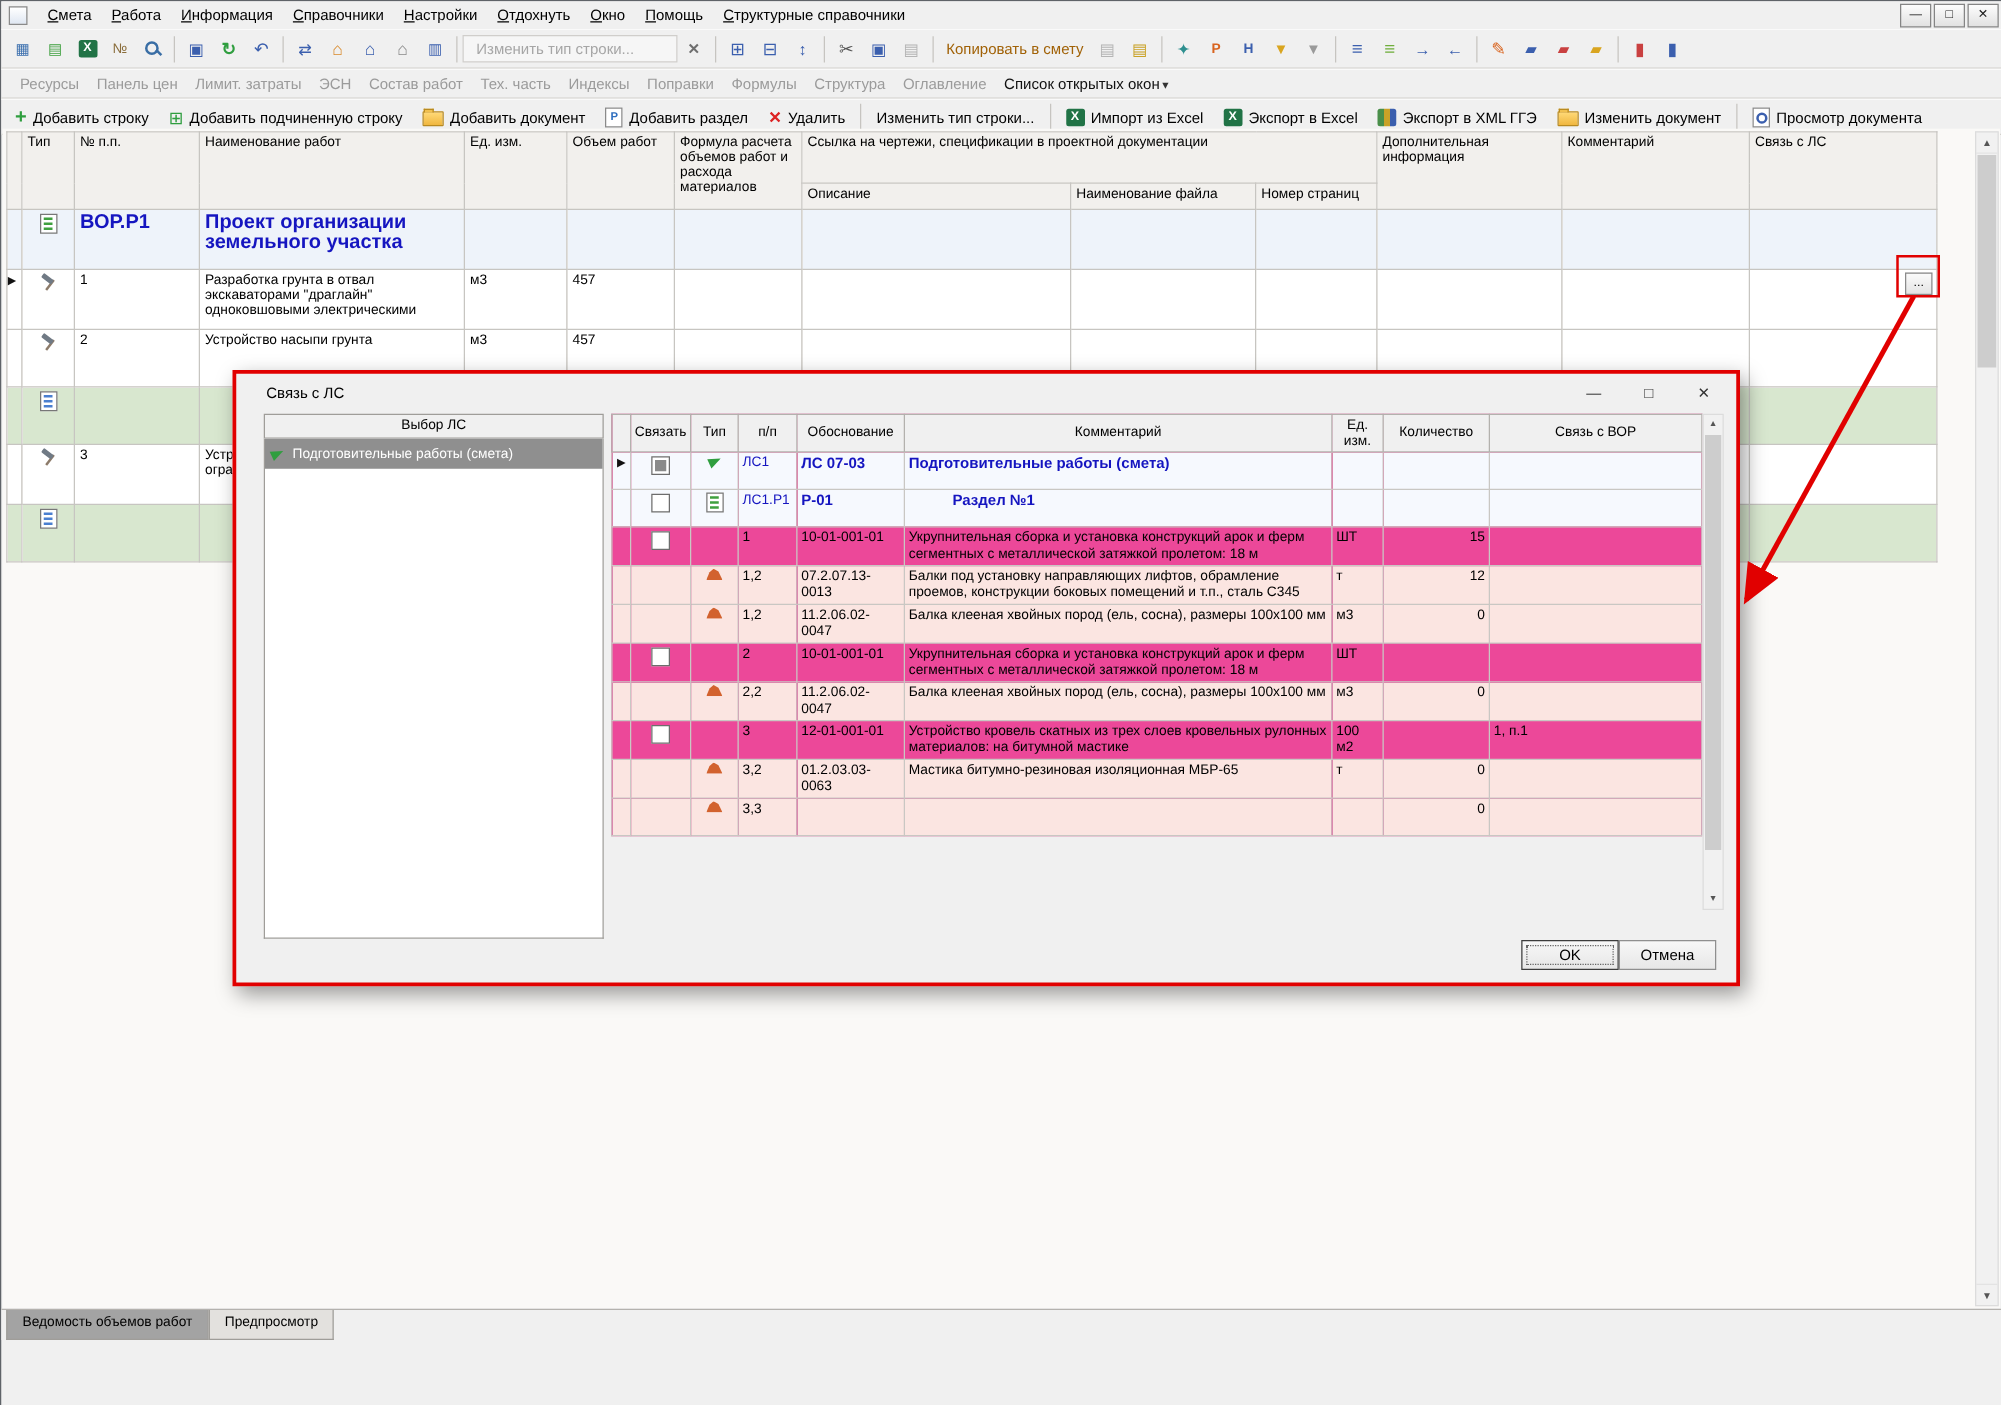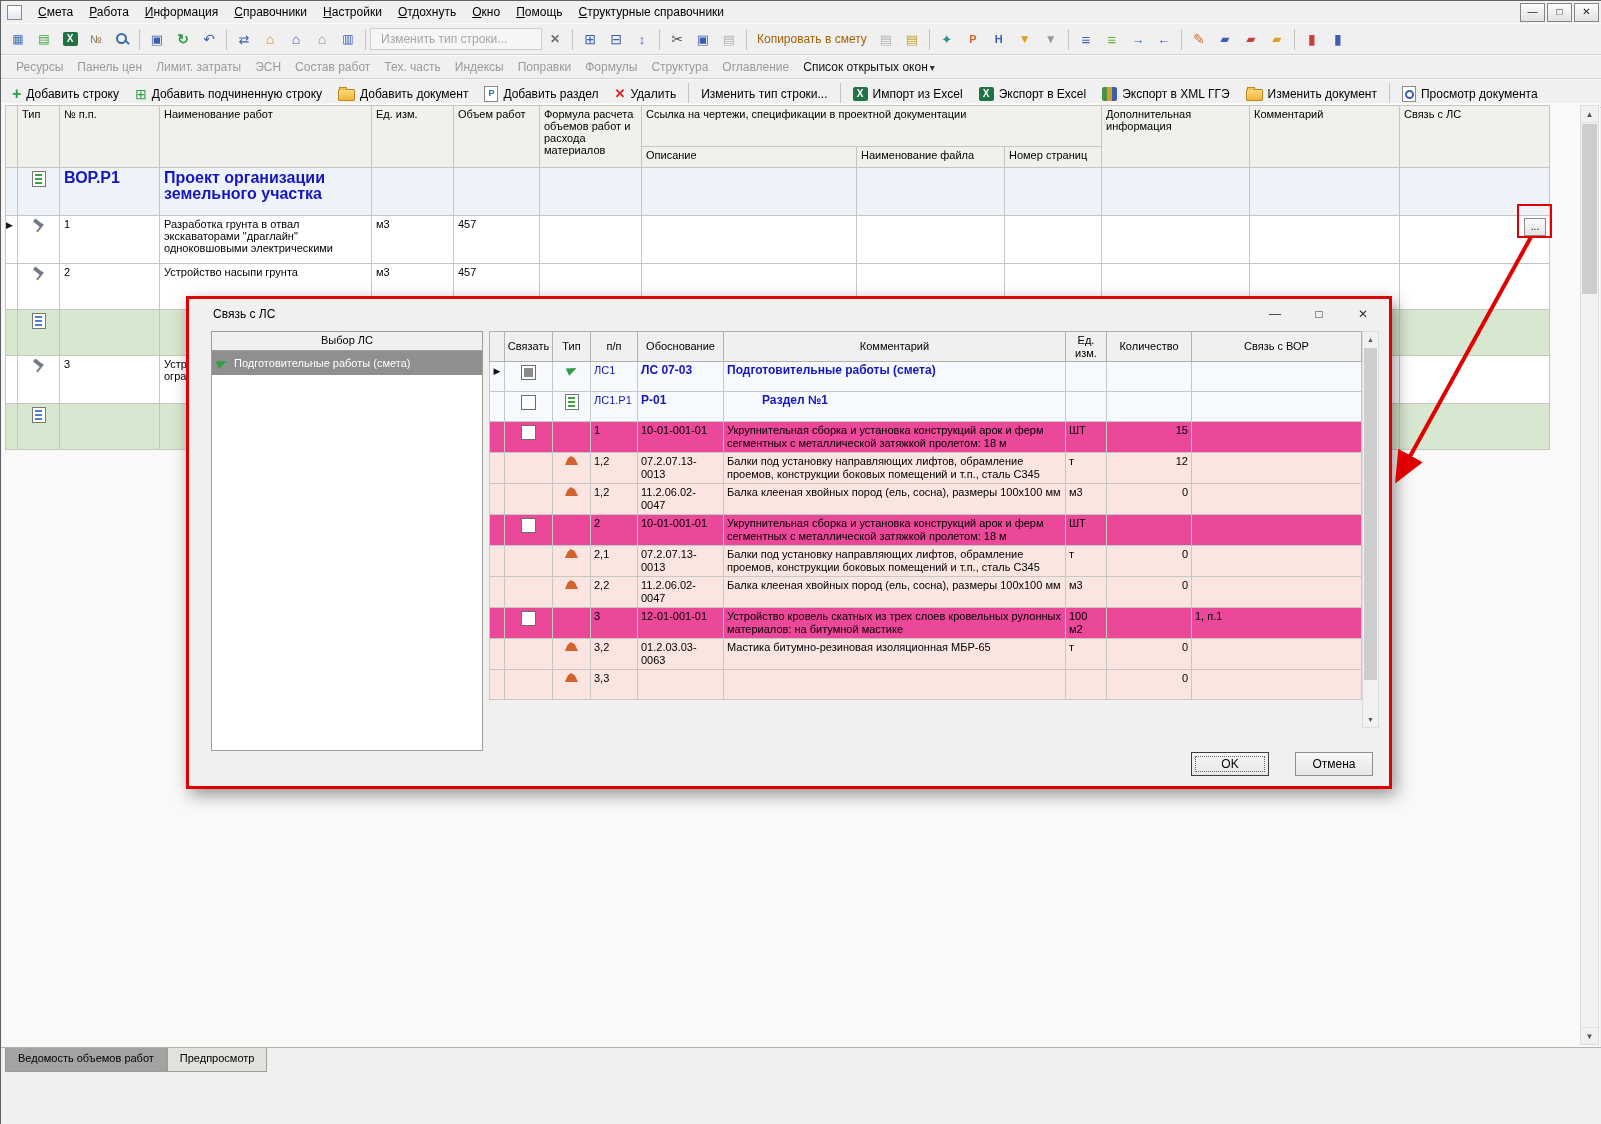--- a/index.html
+++ b/index.html
@@ -127,21 +127,21 @@
   tr.dpink{background:#fbe5e1}
   .qr{text-align:right}
   .blue{color:#1515c0}
   .blueb{color:#1515c0;font-weight:bold;font-size:12px}
   .cb{width:13px;height:13px;border:1px solid #6d6d6d;background:#fff;display:inline-block;position:relative;margin-top:1px}
   .cb.g::after{content:"";position:absolute;inset:2px;background:#8a8a8a}
   .dscroll{position:absolute;right:0;top:0;width:15px;height:395px;background:#f1f1f1;border:1px solid #dcdcdc}
   .sarrow{height:15px;display:flex;align-items:center;justify-content:center;font-size:7px;color:#555}
   .sarrow.b{position:absolute;bottom:0;left:0;right:0}
   .sthumb{position:absolute;left:1px;right:1px;top:16px;height:332px;background:#cdcdcd}
-  .dbtns{position:absolute;right:16px;bottom:10px;display:flex;gap:26px}
+  .dbtns{position:absolute;right:16px;bottom:10px;display:flex;gap:0}
   .btn{width:78px;height:24px;background:linear-gradient(#f7f7f7,#e7e7e7);border:1px solid #8f8f8f;font-size:12px;font-family:"Liberation Sans",sans-serif}
   .btn.default{border:1px solid #3c3c3c;outline:1px dotted #666;outline-offset:-5px}
 
   
   .btabs{position:absolute;left:0;top:1046px;width:100%;height:24px;background:#f0f0f0;border-top:1px solid #b4b2ae;display:flex;padding-left:4px;font-size:11px}
   .btab{padding:4px 12px 3px;border:1px solid #9f9d99;border-top:none;background:#a3a3a3;white-space:nowrap}
   .btab.off{background:#e3e1de}
   .statusbar{position:absolute;left:0;top:1072px;width:100%;height:28px;background:#f0f0f0;display:flex;align-items:center;padding:0 3px;gap:3px;box-sizing:border-box}
   .spanel{height:22px;border:1px solid;border-color:#9c9a96 #ffffff #ffffff #9c9a96;background:#f0f0f0;display:flex;align-items:center;justify-content:center;font-size:11px}
   .ickbd{width:16px;height:12px;background:#e4e4e4;border:1px solid #9a9a9a;position:relative;display:inline-block}
@@ -618,31 +618,20 @@
             <td class="mk"></td>
             <td style="text-align:center"><span class="cb"></span></td>
             <td></td>
             <td>2</td>
             <td>10-01-001-01</td>
             <td>Укрупнительная сборка и установка конструкций арок и ферм сегментных с металлической затяжкой пролетом: 18 м</td>
             <td>ШТ</td>
             <td class="qr"></td>
             <td></td>
           </tr>
-          <tr class="dpink" style="height:31px">
-            <td class="mk"></td>
-            <td></td>
-            <td style="text-align:center"><span class="icmat"></span></td>
-            <td>2,1</td>
-            <td>07.2.07.13-0013</td>
-            <td>Балки под установку направляющих лифтов, обрамление проемов, конструкции боковых помещений и т.п., сталь С345</td>
-            <td>т</td>
-            <td class="qr">0</td>
-            <td></td>
-          </tr>
           <tr class="dpink" style="height:30px">
             <td class="mk"></td>
             <td></td>
             <td style="text-align:center"><span class="icmat"></span></td>
             <td>2,2</td>
             <td>11.2.06.02-0047</td>
             <td>Балка клееная хвойных пород (ель, сосна), размеры 100х100 мм</td>
             <td>м3</td>
             <td class="qr">0</td>
             <td></td>

